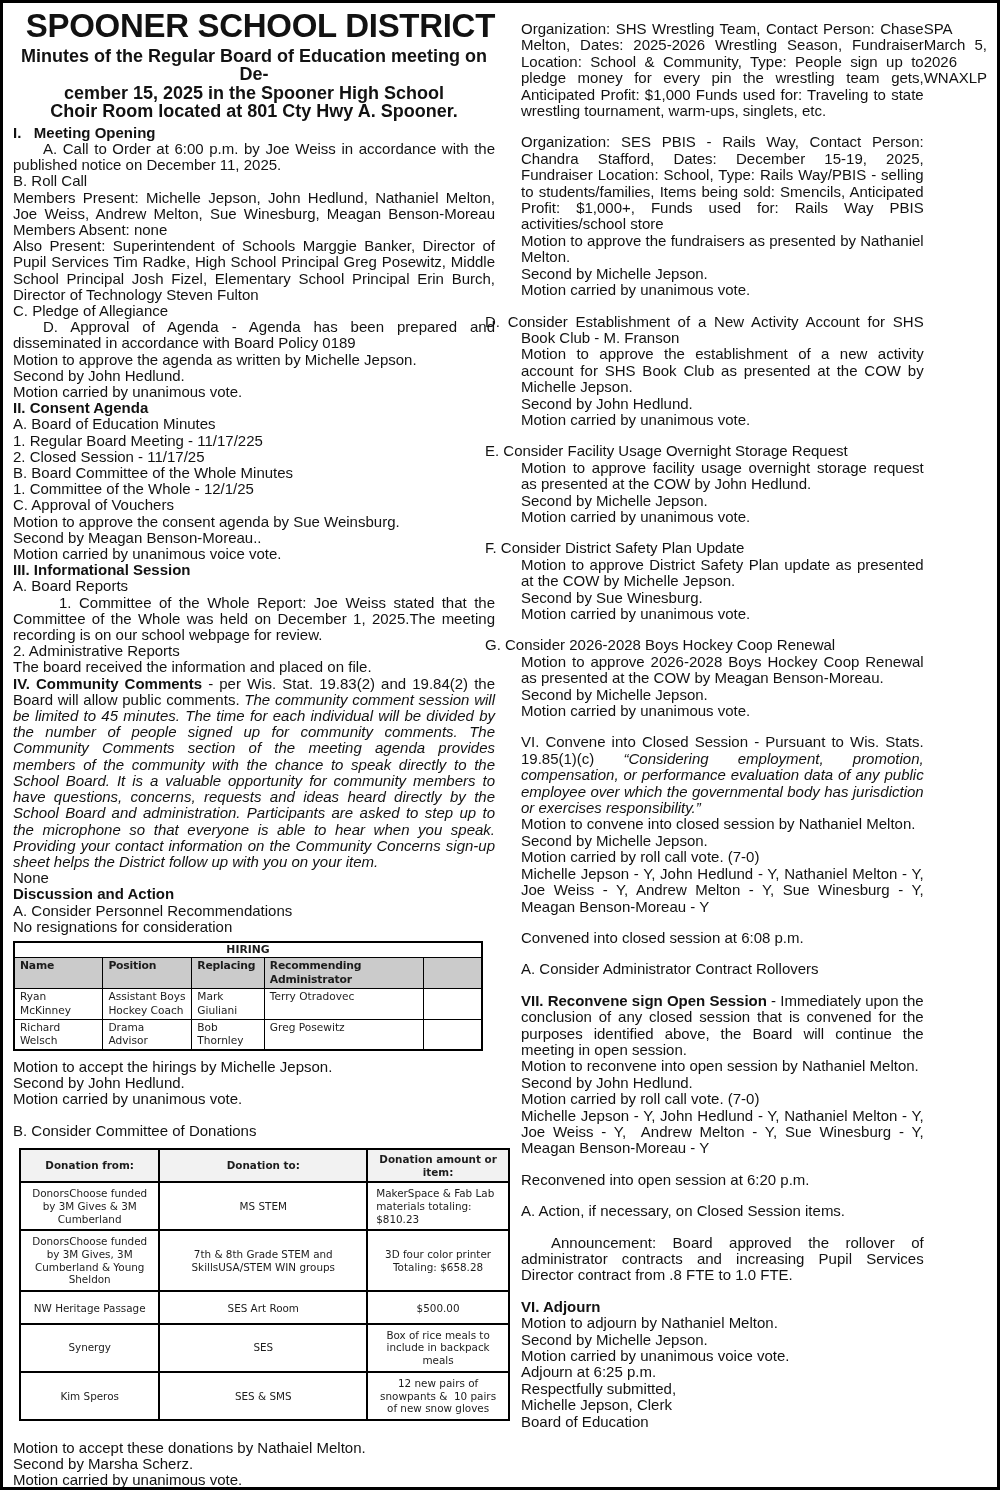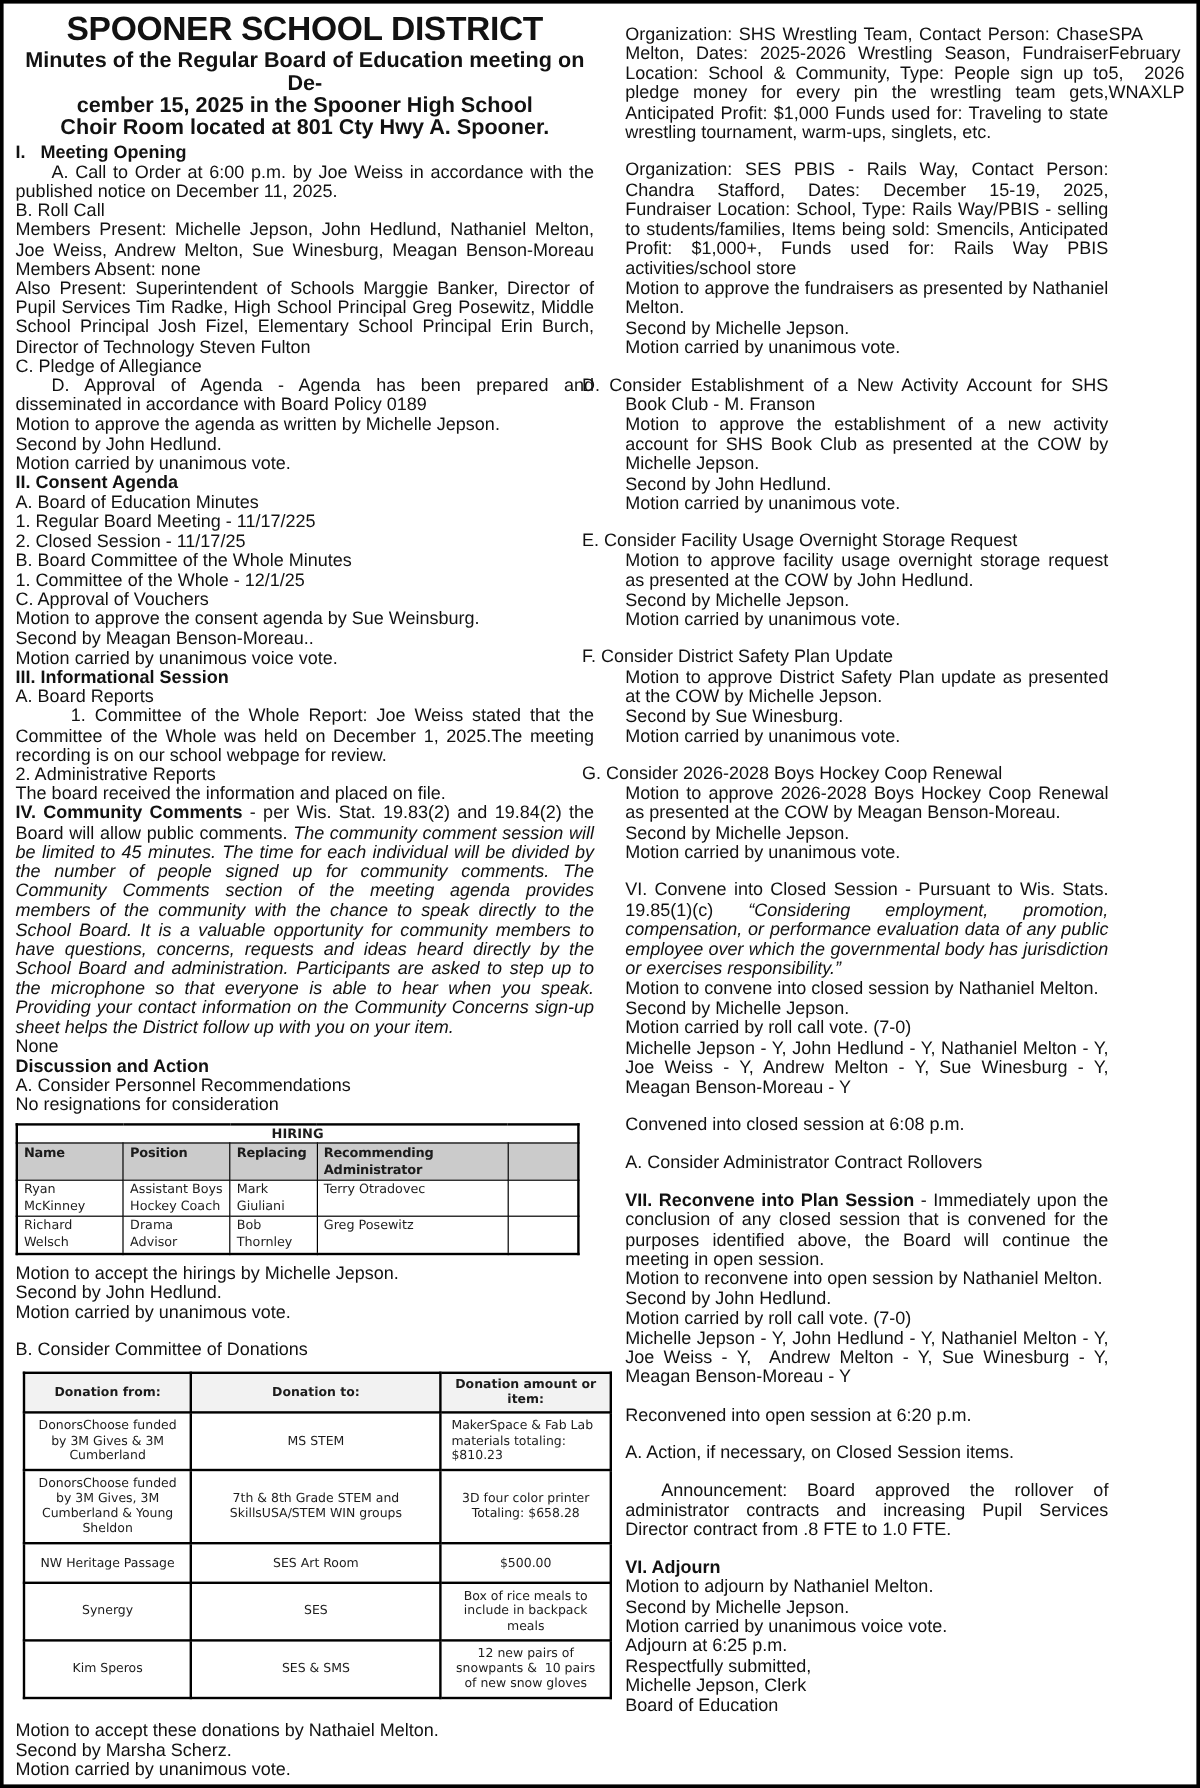--- a/index.html
+++ b/index.html
@@ -7,21 +7,21 @@
   .page{
     box-sizing:border-box;width:1000px;height:1490px;
     border:3px solid #000;padding:6px 10px 8px 10px;
     font-family:"Liberation Sans",sans-serif;color:#121212;
     display:flex;gap:26px;overflow:hidden;background:#fff;
   }
   .col{box-sizing:border-box;}
   .col-left{width:482px;flex:0 0 482px;}
   .col-right{flex:1;display:flex;flex-direction:row;padding-top:12px;}
 
-  .title{font-size:28px;font-weight:bold;text-align:center;line-height:1.05;margin:0 0 3px 0;letter-spacing:-0.3px;}
+  .title{font-size:33px;font-weight:bold;text-align:right;line-height:1.05;margin:0 0 3px 0;letter-spacing:-0.3px;}
   .subtitle{font-size:18px;font-weight:bold;text-align:center;line-height:1.03;margin:0 0 4px 0;white-space:pre-line;}
 
   p.b{margin:0;font-size:15px;line-height:16.2px;text-align:justify;}
   .col-right p.b{line-height:16.4px;}
   .h{font-weight:bold;text-align:left;}
   .fi{text-indent:30px;}
   .fi2{text-indent:46px;}
   .i1{margin-left:33px;}
   .i2{margin-left:48px;}
   .hang{margin-left:36px;text-indent:-36px;}
@@ -205,36 +205,36 @@
         <p class="b j"><span>VI. Convene into Closed Session - Pursuant to Wis. Stats. 19.85(1)(c) </span><span class="ital">“Considering employment, promotion, compensation, or performance evaluation data of any public employee over which the governmental body has jurisdiction or exercises responsibility.”</span></p>
         <p class="b i1">Motion to convene into closed session by Nathaniel Melton.</p>
         <p class="b i1">Second by Michelle Jepson.</p>
         <p class="b i1">Motion carried by roll call vote. (7-0)</p>
         <p class="b j">Michelle Jepson - Y, John Hedlund - Y, Nathaniel Melton - Y, Joe Weiss - Y, Andrew Melton - Y, Sue Winesburg - Y, Meagan Benson-Moreau - Y</p>
         <div class="sp"></div>
         <p class="b j">Convened into closed session at 6:08 p.m.</p>
         <div class="sp"></div>
         <p class="b i1">A. Consider Administrator Contract Rollovers</p>
         <div class="sp"></div>
-        <p class="b j"><span class="bold">VII. Reconvene into Plan Session</span><span> - Immediately upon the conclusion of any closed session that is convened for the purposes identified above, the Board will continue the meeting in open session.</span></p>
+        <p class="b j"><span class="bold">VII. Reconvene sign Open Session</span><span> - Immediately upon the conclusion of any closed session that is convened for the purposes identified above, the Board will continue the meeting in open session.</span></p>
         <p class="b j">Motion to reconvene into open session by Nathaniel Melton.</p>
         <p class="b j">Second by John Hedlund.</p>
         <p class="b j">Motion carried by roll call vote. (7-0)</p>
         <p class="b j">Michelle Jepson - Y, John Hedlund - Y, Nathaniel Melton - Y, Joe Weiss - Y,&nbsp; Andrew Melton - Y, Sue Winesburg - Y, Meagan Benson-Moreau - Y</p>
         <div class="sp"></div>
         <p class="b j">Reconvened into open session at 6:20 p.m.</p>
         <div class="sp"></div>
         <p class="b j">A. Action, if necessary, on Closed Session items.</p>
         <div class="sp"></div>
         <p class="b fi">Announcement: Board approved the rollover of administrator contracts and increasing Pupil Services Director contract from .8 FTE to 1.0 FTE.</p>
         <div class="sp"></div>
         <p class="b h">VI. Adjourn</p>
         <p class="b i1">Motion to adjourn by Nathaniel Melton.</p>
         <p class="b i1">Second by Michelle Jepson.</p>
         <p class="b i1">Motion carried by unanimous voice vote.</p>
         <p class="b i1">Adjourn at 6:25 p.m.</p>
         <p class="b signoff">Respectfully submitted,
 Michelle Jepson, Clerk
 Board of Education</p>
       </div>
-    <p class="b footer">SPA February 5, 2026 WNAXLP</p>
+    <p class="b footer">SPA March 5, 2026 WNAXLP</p>
   </div>
 </div>
 
 </body></html>

